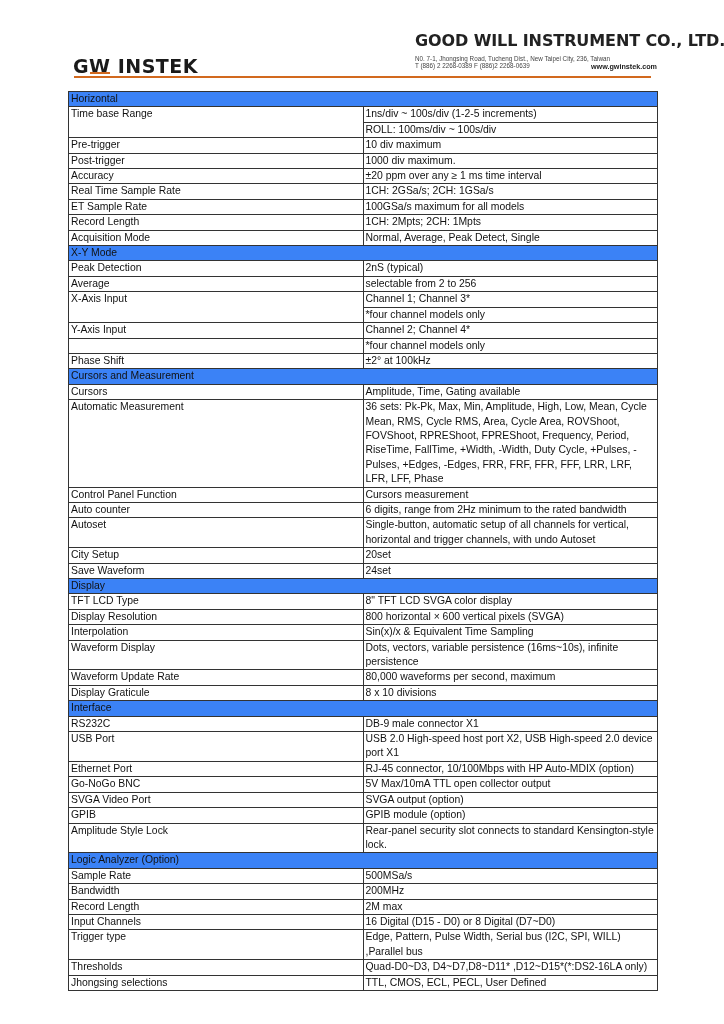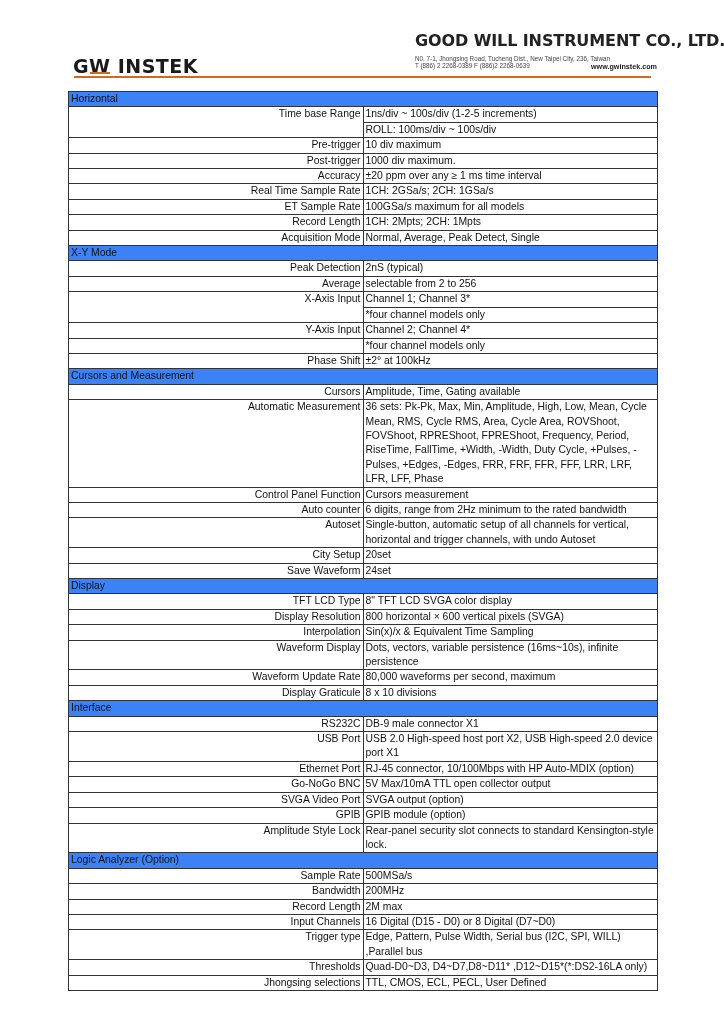--- a/index.html
+++ b/index.html
@@ -8,21 +8,21 @@
   .logo .w { position: relative; display: inline-block; }
   .logo .w::after { content: ""; position: absolute; left: 1px; right: 1px; bottom: 3px; height: 2px; background: #d2691e; }
   .company { position: absolute; left: 415px; top: 31px; width: 242px; }
   .company .name { font-family: "DejaVu Sans", sans-serif; font-weight: bold; font-size: 16px; color: #222; letter-spacing: -0.1px; white-space: nowrap; }
   .company .addr { font-size: 6.3px; color: #444; margin-top: 5px; white-space: nowrap; }
   .company .contact { font-size: 6.3px; color: #444; white-space: nowrap; display: flex; justify-content: space-between; }
   .company .web { font-weight: bold; font-size: 7.2px; color: #222; }
   .rule { position: absolute; left: 74px; top: 76px; width: 577px; height: 2px; background: #d2691e; }
   table.spec { position: absolute; left: 68px; top: 91px; width: 590px; border-collapse: collapse; font-size: 10.4px; table-layout: fixed; }
   table.spec td { border: 1px solid #333; padding: 0 2px; line-height: 14.4px; vertical-align: top; }
-  table.spec td.k { width: 109px; text-align: right; }
+  table.spec td.k { width: 109px; }
   table.spec tr.sec td { background: #3b82f6; }
 </style>
 </head>
 <body>
 
 <div class="logo"><span>G</span><span class="w">W</span><span> INSTEK</span></div>
 
 <div class="company">
   <div class="name">GOOD WILL INSTRUMENT CO., LTD.</div>
   <div class="addr">N0. 7-1, Jhongsing Road, Tucheng Dist., New Taipei City, 236, Taiwan</div>

